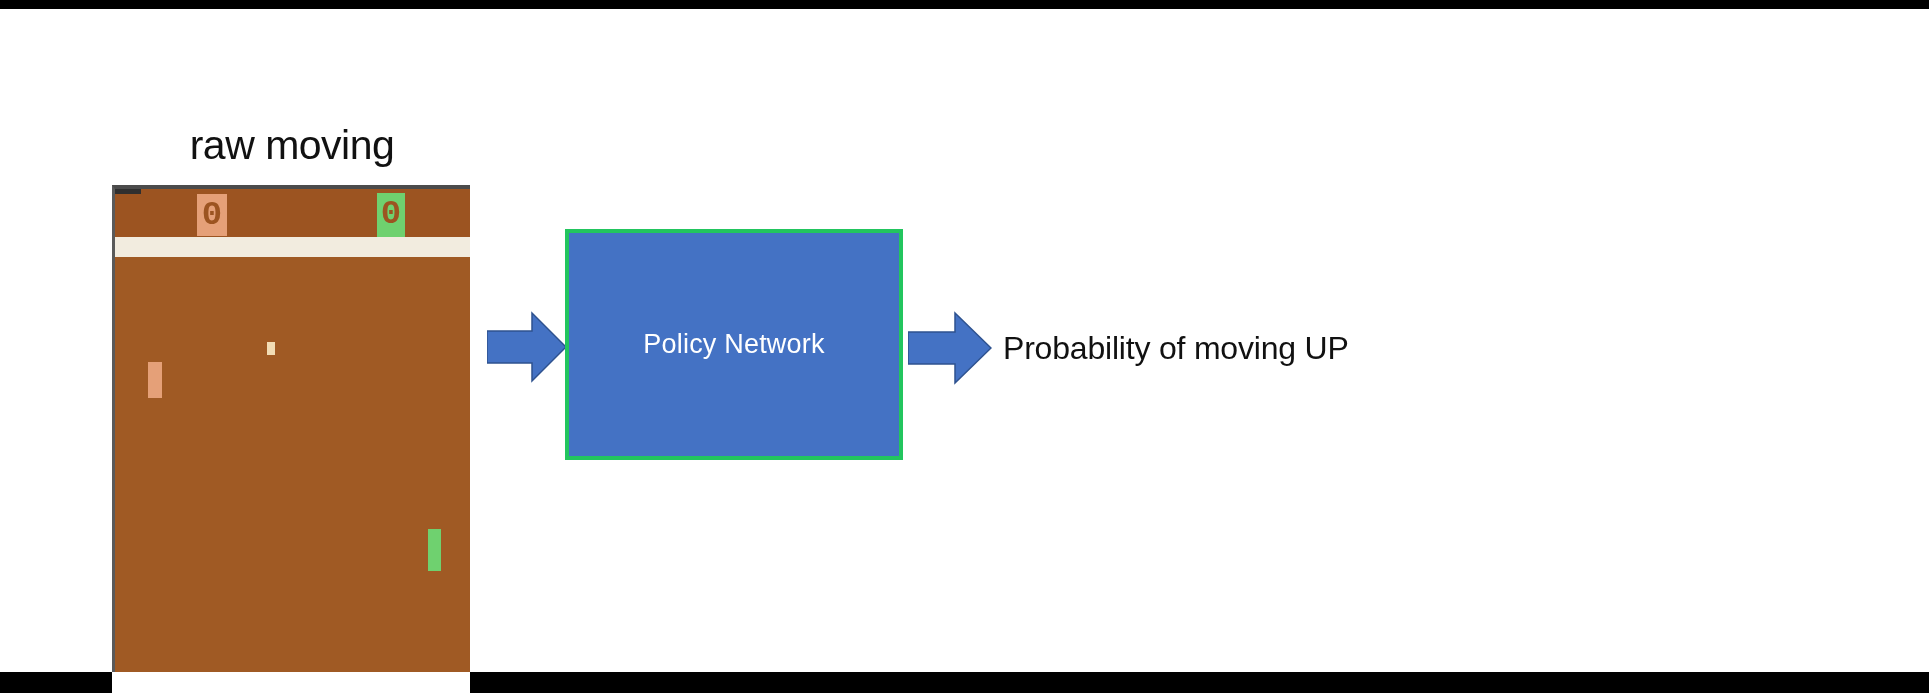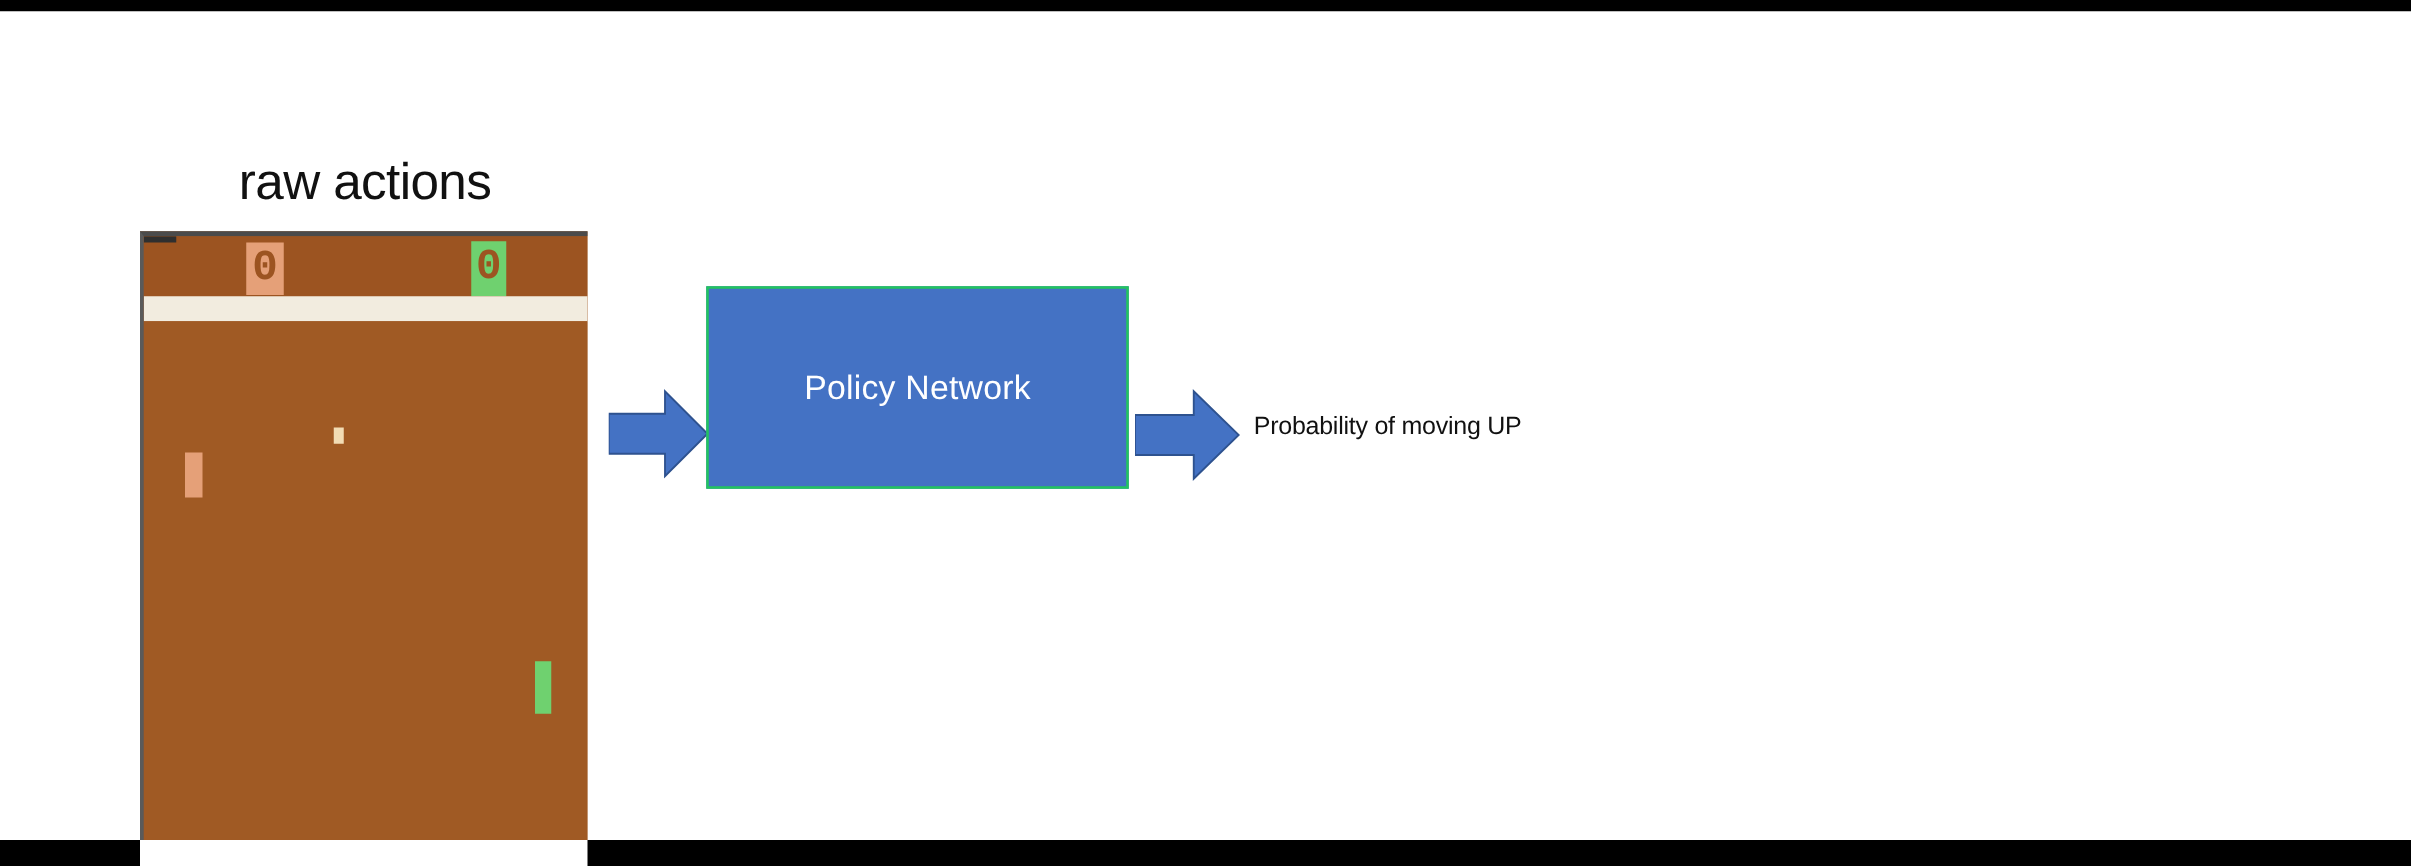--- a/index.html
+++ b/index.html
@@ -149,43 +149,43 @@
     position: absolute;
   }
   .arrow svg { display: block; }
 
   
   .policy-box {
     position: absolute;
     left: 565px;
     top: 229px;
     width: 338px;
-    height: 162px;
+    height: 231px;
     background: #4472c4;
-    border: 2px solid #22c55e;
+    border: 4px solid #22c55e;
     box-sizing: border-box;
     display: flex;
     align-items: center;
     justify-content: center;
   }
   .policy-box-label {
     color: #ffffff;
     font-family: "Liberation Sans", sans-serif;
     font-size: 27px;
     letter-spacing: 0.2px;
     white-space: nowrap;
   }
 
   
   .output-label {
     position: absolute;
     left: 1003px;
     top: 330px;
     font-family: "Liberation Sans", sans-serif;
-    font-size: 20px;
+    font-size: 32px;
     color: #111111;
     white-space: nowrap;
     letter-spacing: -0.2px;
   }
 
   
   .heading-block {
     position: absolute;
     left: 680px;
     top: 55px;
@@ -204,21 +204,21 @@
 </style>
 </head>
 <body>
 
 <div id="slide">
 
   <div class="bar-top"></div>
   <div class="bar-bottom-left"></div>
   <div class="bar-bottom-right"></div>
 
-  <div class="caption-raw-pixels">raw actions</div>
+  <div class="caption-raw-pixels">raw moving</div>
 
   <div class="game-frame">
     <div class="game-scoreband">
       <div class="game-dark-tick"></div>
       <div class="score-digit score-left">0</div>
       <div class="score-digit score-right">0</div>
     </div>
     <div class="game-divider"></div>
     <div class="game-field">
       <div class="paddle-left"></div>

